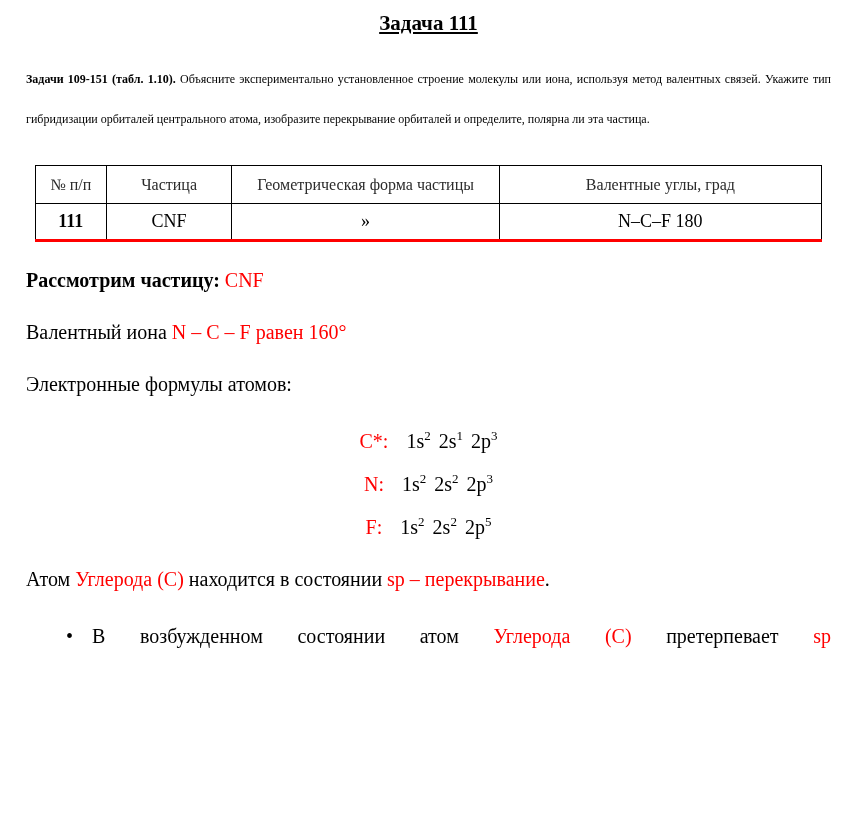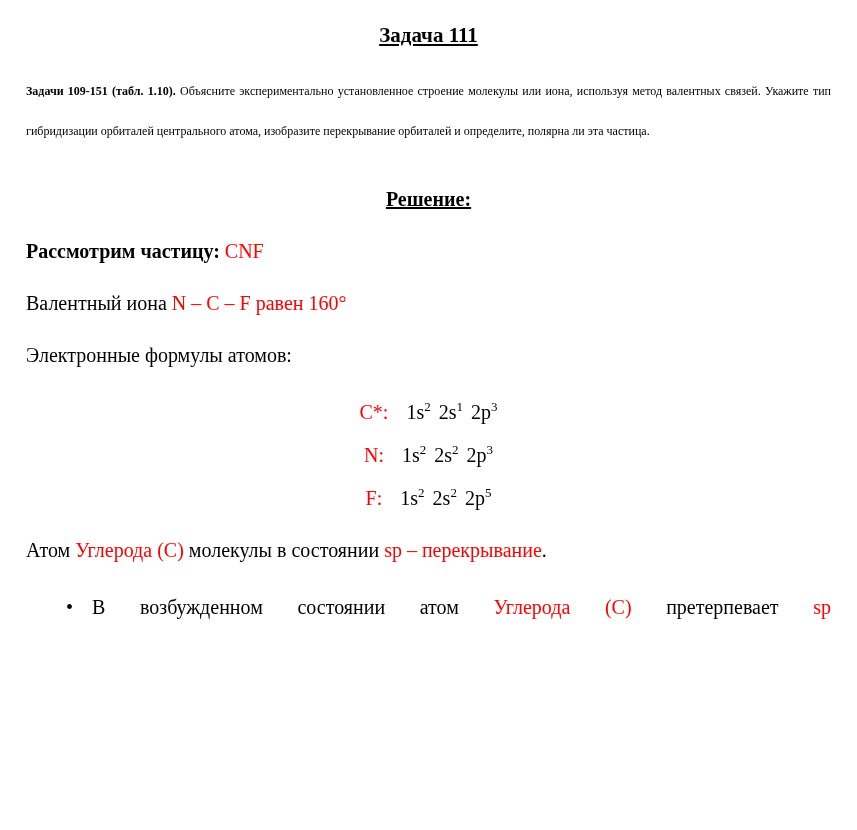--- a/index.html
+++ b/index.html
@@ -8,21 +8,21 @@
     position: relative;
     width: 857px;
     height: 830px;
     overflow: hidden;
     background: #ffffff;
     font-family: "Liberation Serif", serif;
     color: #000000;
     padding: 6px 26px 0 26px;
   }
   .title {
-    margin: 16px;
+    margin: 4px;
     text-align: center;
     font-size: 21px;
     line-height: 26px;
     font-weight: bold;
     text-decoration: underline;
   }
   .intro {
     margin: 23px 0 0 0;
     font-size: 12px;
     line-height: 40px;
@@ -103,22 +103,41 @@
 </style>
 </head>
 <body>
 
 <div class="page">
 
   <h1 class="title">Задача 111</h1>
 
   <p class="intro"><b>Задачи 109-151 (табл. 1.10).</b><span> Объясните экспериментально установленное строение молекулы или иона, используя метод валентных связей. Укажите тип гибридизации орбиталей центрального атома, изобразите перекрывание орбиталей и определите, полярна ли эта частица.</span></p>
 
+  <div class="tablewrap">
+    <table class="data-table">
+      <thead>
+        <tr>
+          <th class="col-num">№ п/п</th>
+          <th class="col-particle">Частица</th>
+          <th class="col-shape">Геометрическая форма частицы</th>
+          <th class="col-angles">Валентные углы, град</th>
+        </tr>
+      </thead>
+      <tbody>
+        <tr>
+          <td class="cell-num">111</td>
+          <td>CNF</td>
+          <td>»</td>
+          <td>N–C–F 180</td>
+        </tr>
+      </tbody>
+    </table>
+  </div>
 
-  <h2 class="solution-heading">Решение:</h2>
 
   <p class="para"><b>Рассмотрим частицу: </b><span class="red">CNF</span></p>
 
   <p class="para"><span>Валентный иона </span><span class="red">N – C – F равен 160°</span></p>
 
   <p class="para">Электронные формулы атомов:</p>
 
   <div class="formulas">
 
 
@@ -129,20 +148,20 @@
     <div class="formula">
       <span class="flabel">N:</span><span class="grp"><span>1s</span><sup>2</sup></span><span class="grp"><span>2s</span><sup>2</sup></span><span class="grp"><span>2p</span><sup>3</sup></span>
     </div>
 
     <div class="formula">
       <span class="flabel">F:</span><span class="grp"><span>1s</span><sup>2</sup></span><span class="grp"><span>2s</span><sup>2</sup></span><span class="grp"><span>2p</span><sup>5</sup></span>
     </div>
 
   </div>
 
-  <p class="para carbon"><span>Атом </span><span class="red">Углерода (С)</span><span> молекулы в состоянии </span><span class="red">sp – перекрывание</span><span>.</span></p>
+  <p class="para carbon"><span>Атом </span><span class="red">Углерода (С)</span><span> находится в состоянии </span><span class="red">sp – перекрывание</span><span>.</span></p>
 
   <div class="bullet-row">
     <span class="bullet-marker">•</span>
     <span class="bullet-text"><span>В возбужденном состоянии атом </span><span class="red">Углерода (С)</span><span> претерпевает </span><span class="red">sp</span></span>
   </div>
 
 </div>
 
 </body></html>

